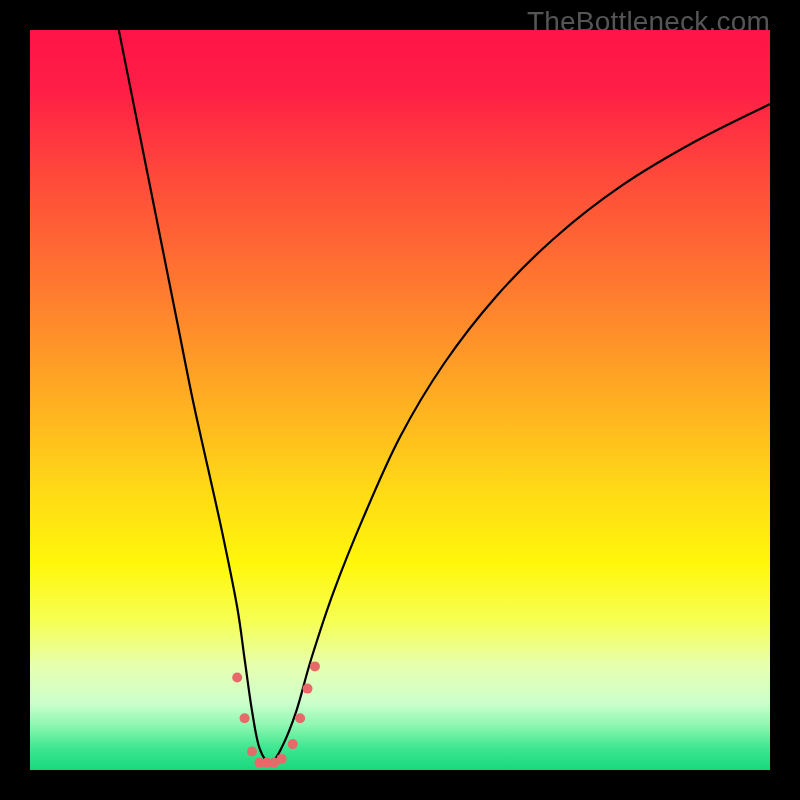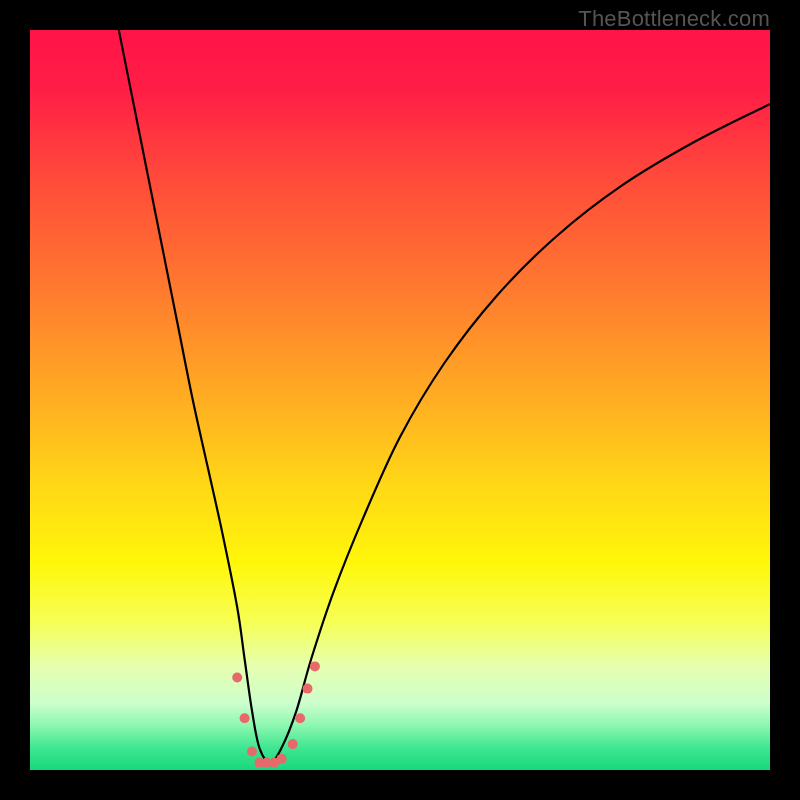--- a/index.html
+++ b/index.html
@@ -25,21 +25,21 @@
     left: 30px;
     width: 740px;
     height: 740px;
     overflow: hidden;
   }
   .watermark {
     position: absolute;
     top: 6px;
     right: 30px;
     color: #555;
-    font-size: 22px;
+    font-size: 28px;
     font-weight: 500;
     letter-spacing: 0.2px;
   }
   svg {
     display: block;
   }
 </style>
 </head>
 <body>
 

